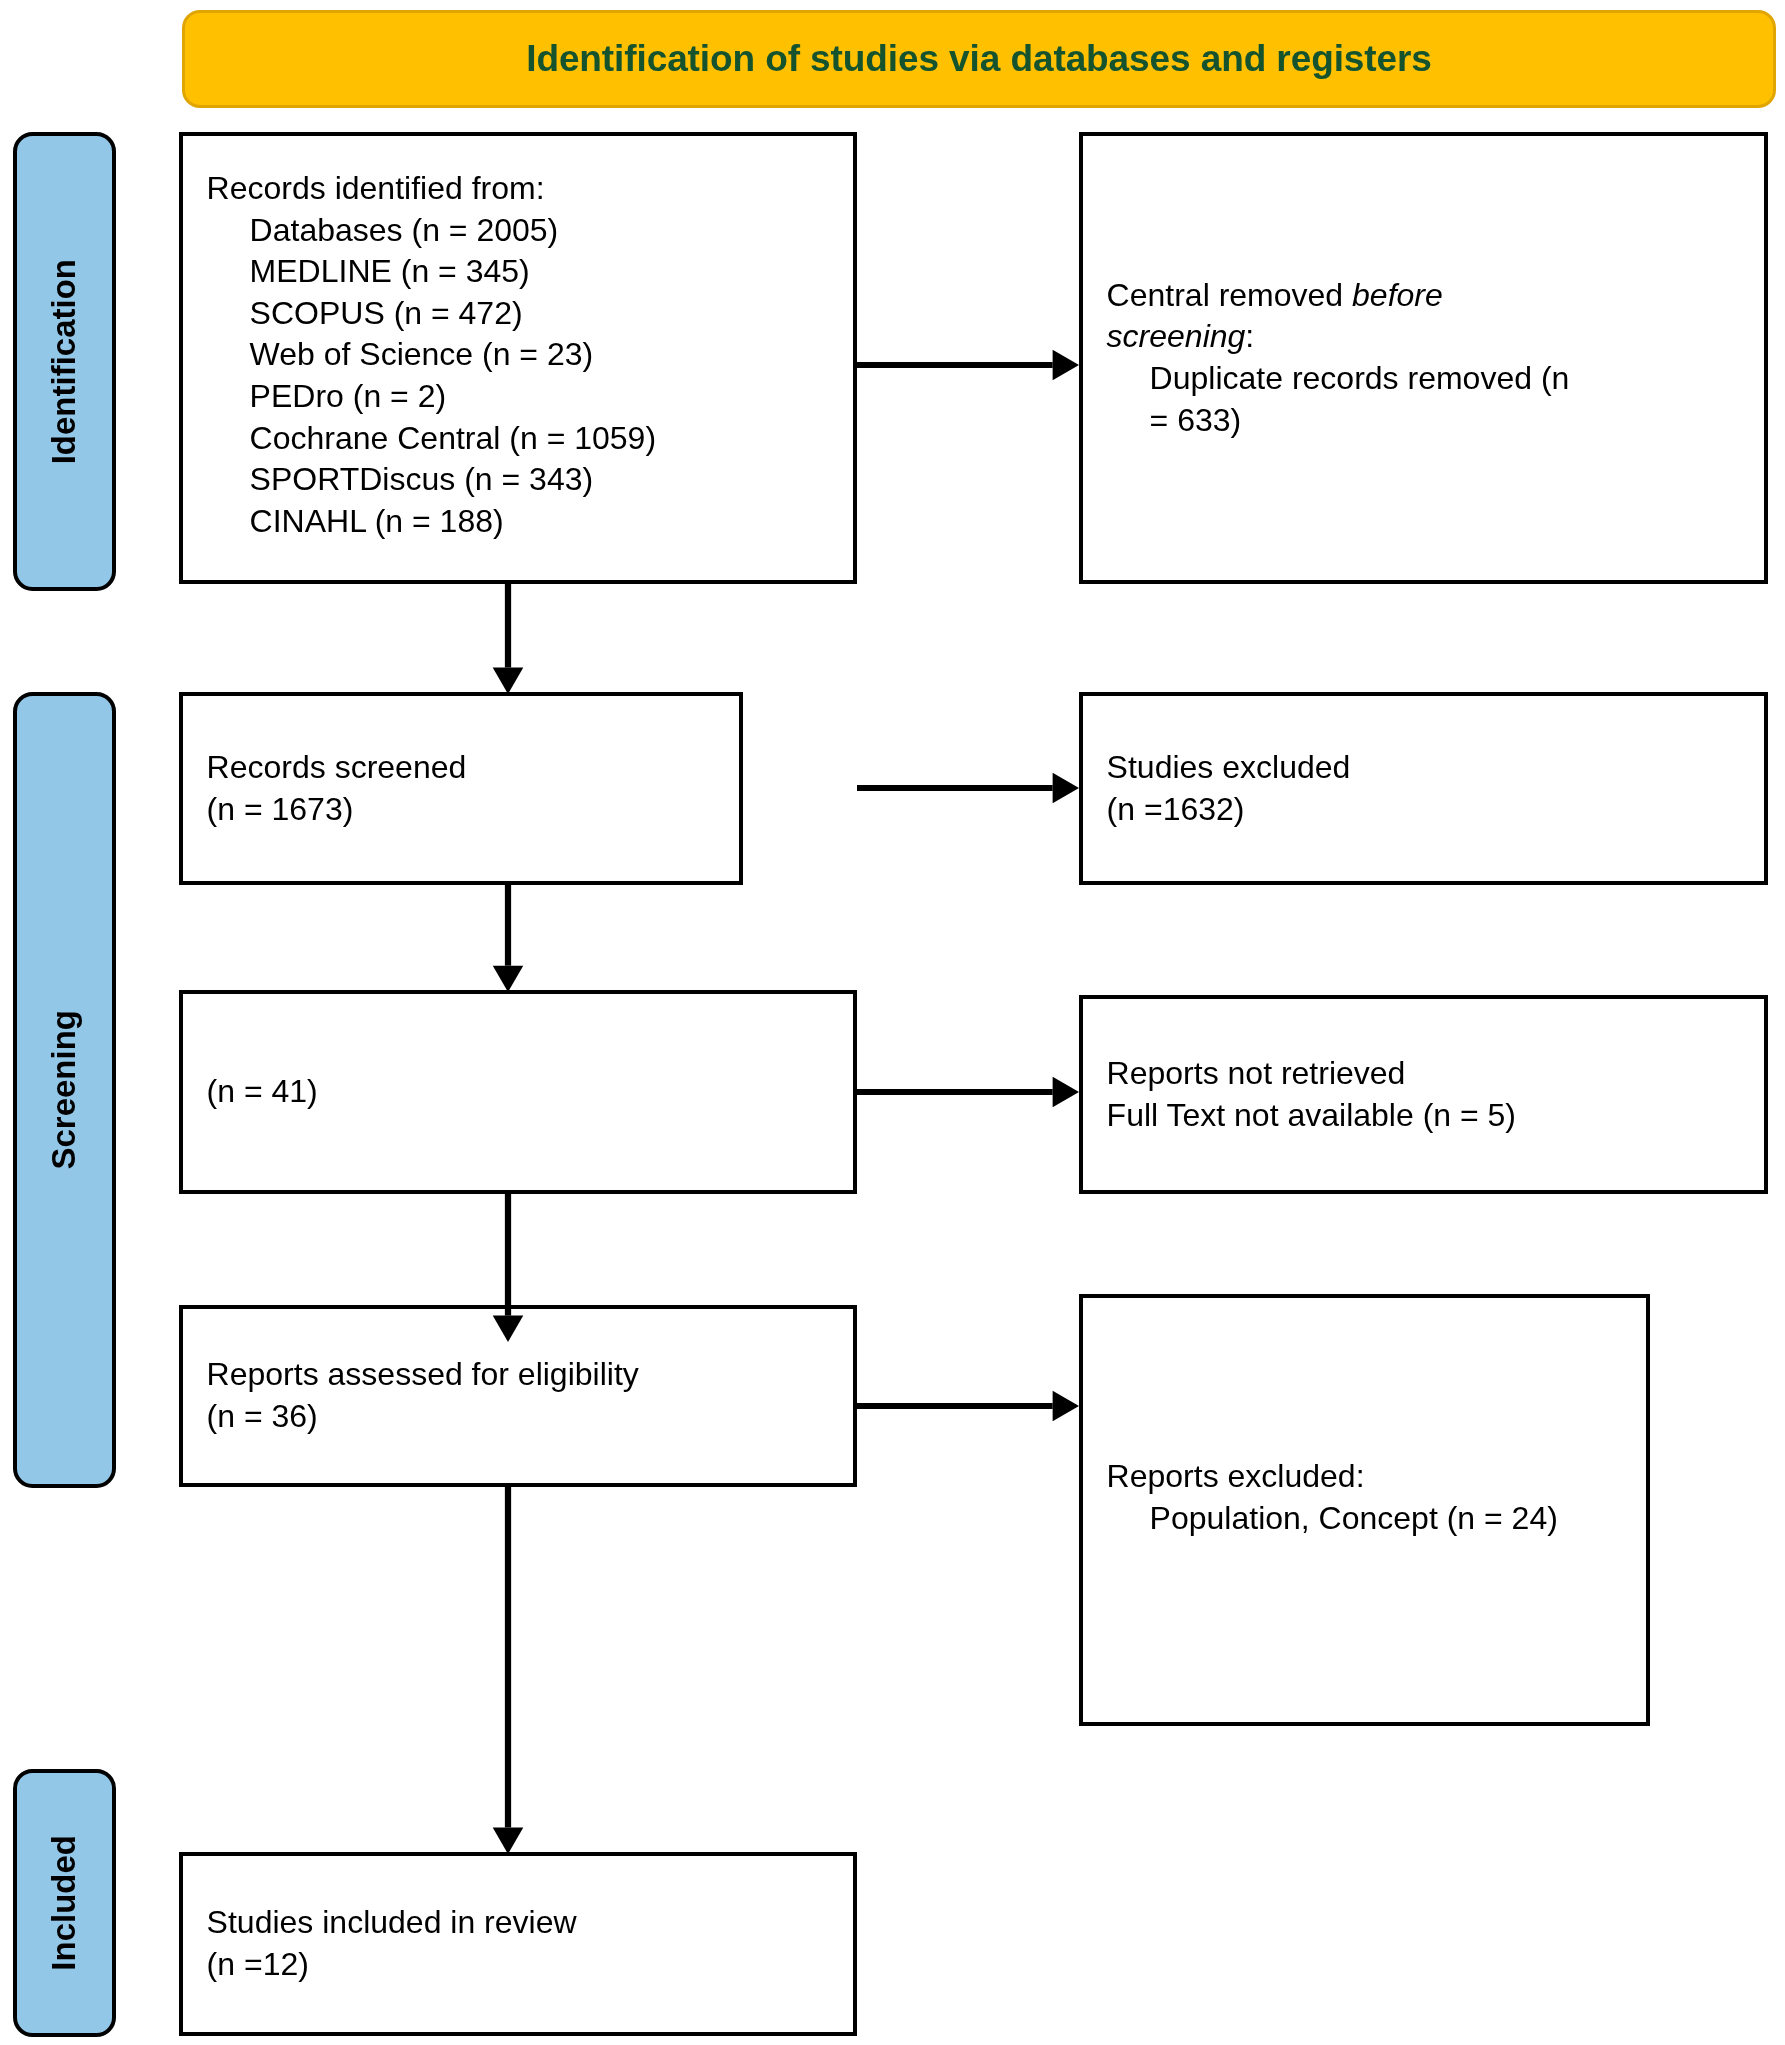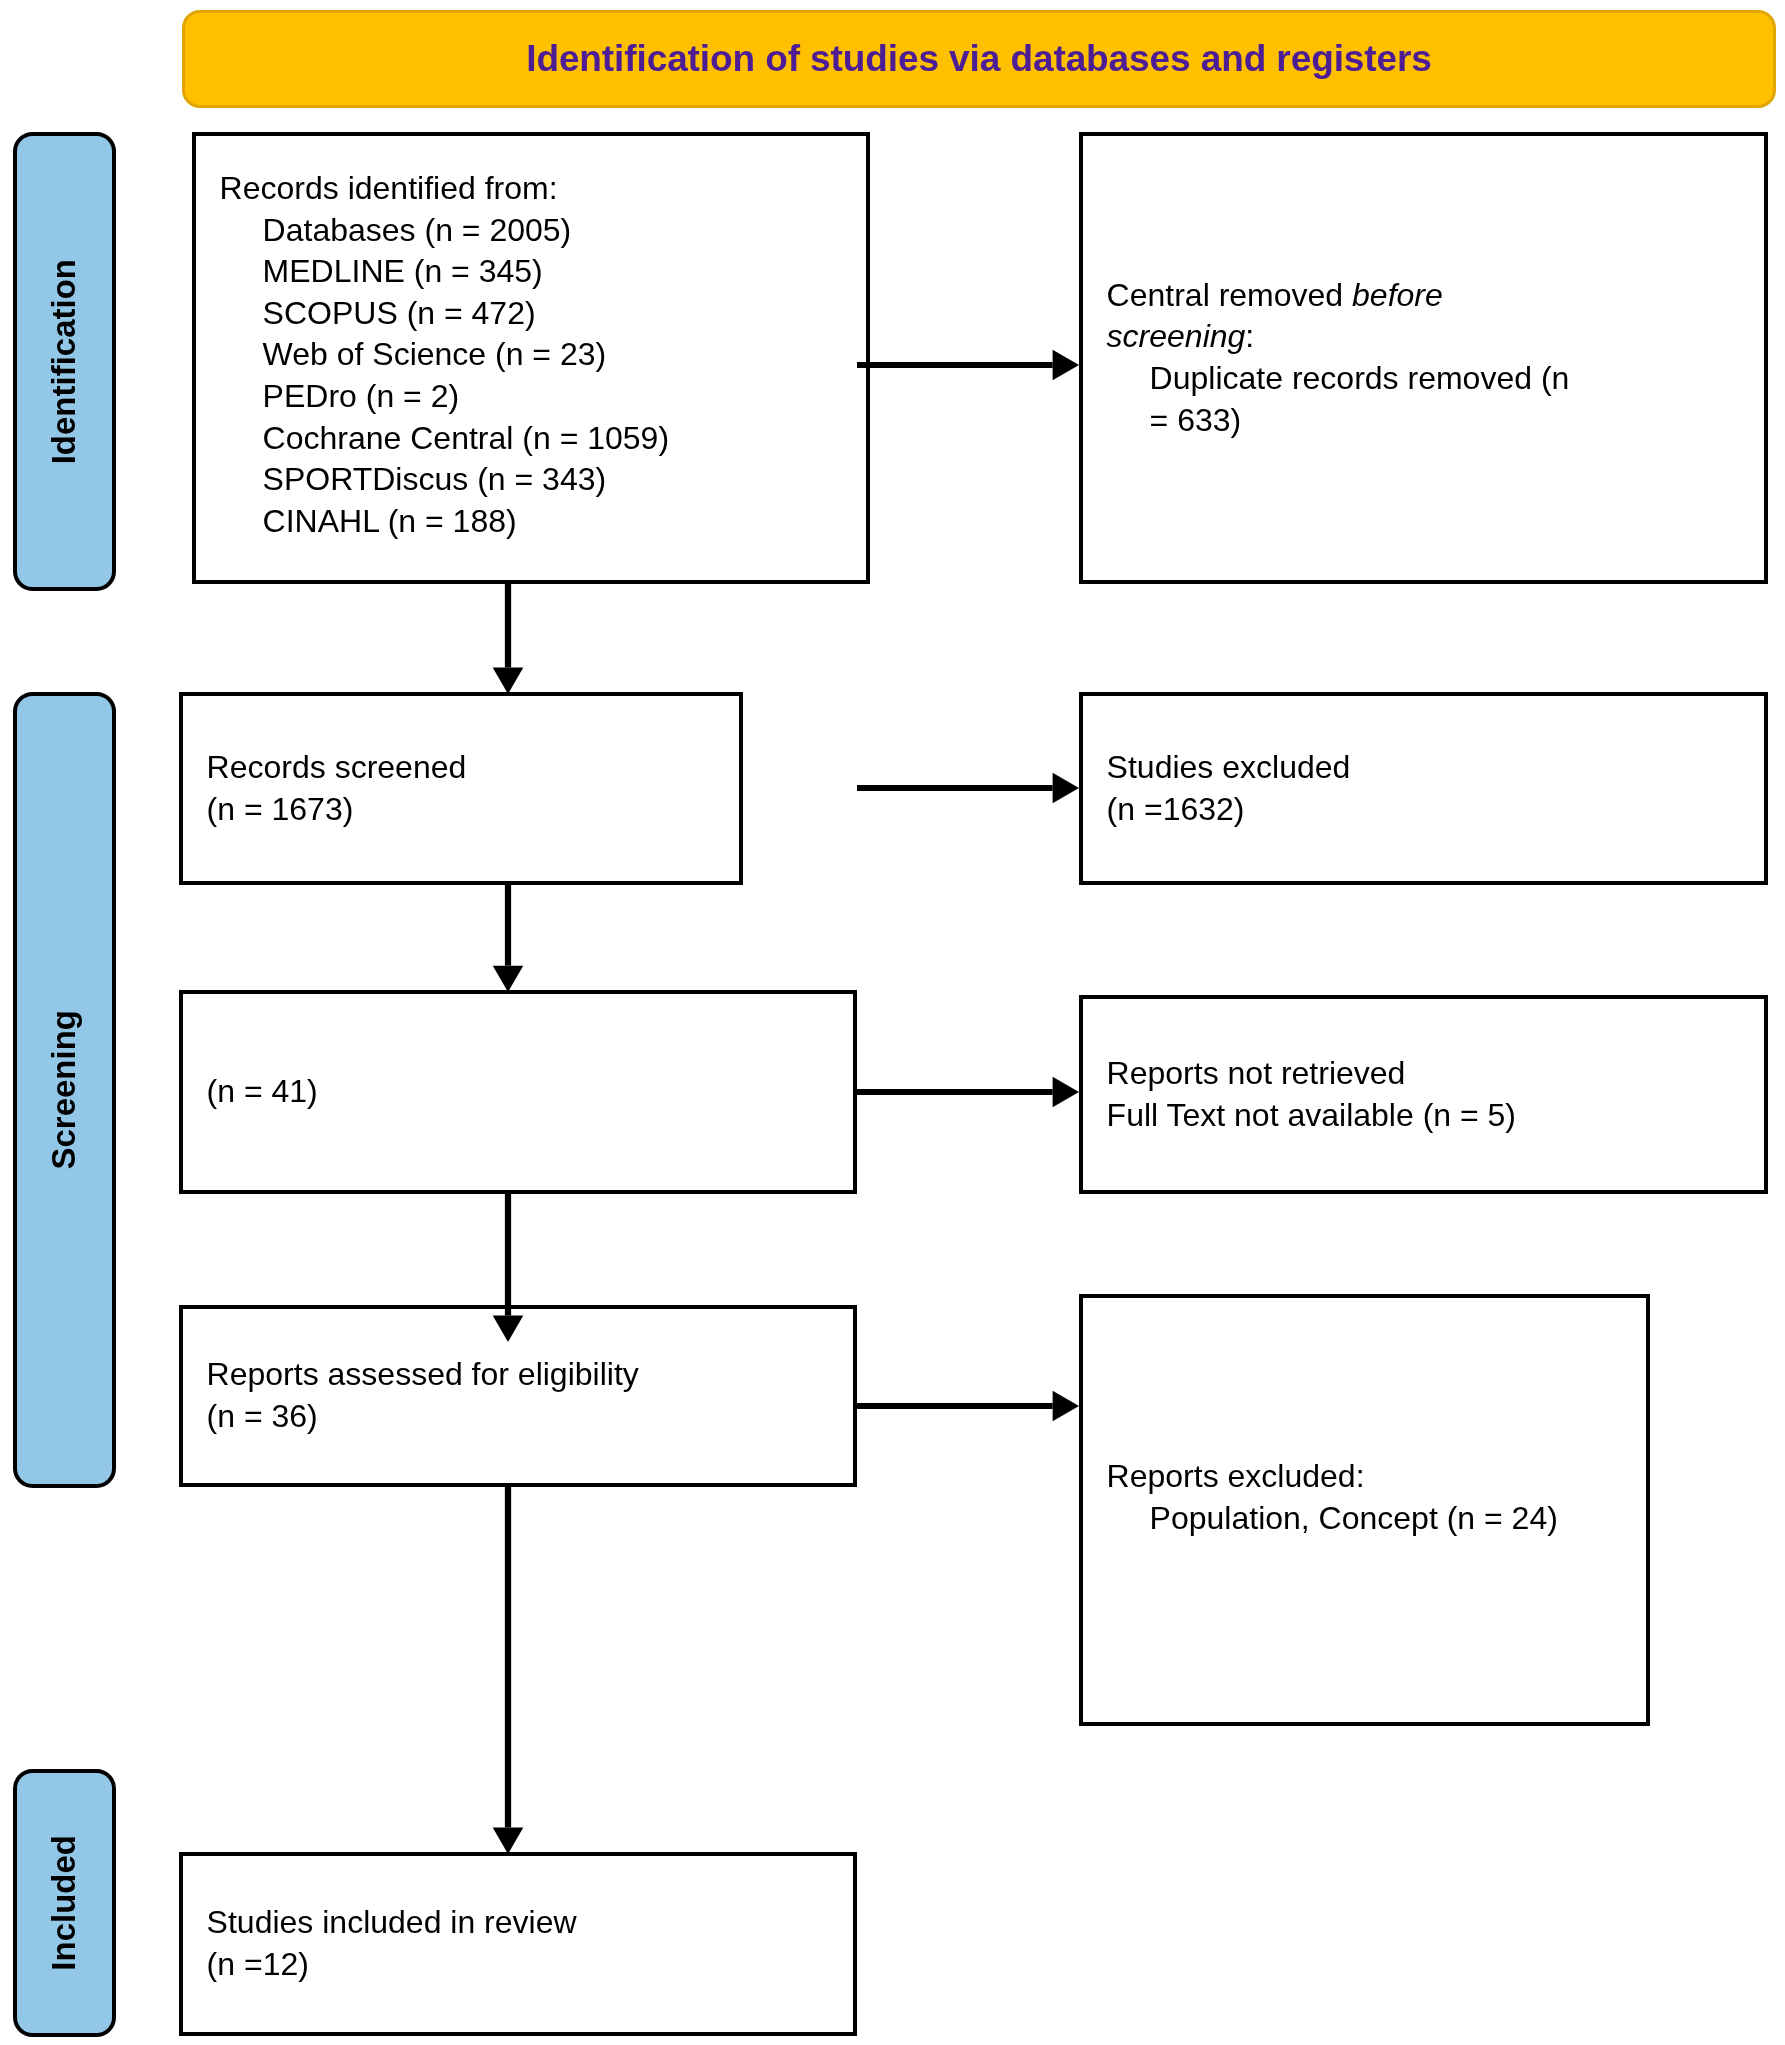--- a/index.html
+++ b/index.html
@@ -29,21 +29,21 @@
     border: 3.5px solid #E0A500;
     border-radius: 18px;
     box-sizing: border-box;
     display: flex;
     align-items: center;
     justify-content: center;
   }
   .banner-title {
     font-size: 37px;
     font-weight: bold;
-    color: #4c1d95;
+    color: #14532d;
     letter-spacing: -0.1px;
     text-align: left;
   }
 
   
   .stage {
     position: absolute;
     background: #93C7E8;
     border: 4.2px solid #000000;
     border-radius: 19.5px;
@@ -78,21 +78,21 @@
   }
   .box-line {
     font-size: 32px;
     line-height: 1.30;
     color: #000000;
     white-space: pre-wrap;
   }
   .box-line.indent { padding-left: 43px; }
   .box-line .it { font-style: italic; }
 
-  .box.top-align { justify-content: flex-start; margin-left: 13px; }
+  .box.top-align { justify-content: flex-start; }
 
   #box-identified     { left: 179px;  top: 132px;  width: 678px;  height: 452px; }
   #box-removed        { left: 1079px; top: 132px;  width: 689px;  height: 452px; }
   #box-screened       { left: 179px;  top: 692px;  width: 564px;  height: 193px; }
   #box-excluded       { left: 1079px; top: 692px;  width: 689px;  height: 193px; }
   #box-sought         { left: 179px;  top: 990px; width: 678px;  height: 204px; }
   #box-not-retrieved  { left: 1079px; top: 995px; width: 689px;  height: 199px; }
   #box-assessed       { left: 179px;  top: 1305px; width: 678px;  height: 182px; }
   #box-reports-excl   { left: 1079px; top: 1294px; width: 571px;  height: 432px; }
   #box-included       { left: 179px;  top: 1852px; width: 678px;  height: 184px; }

